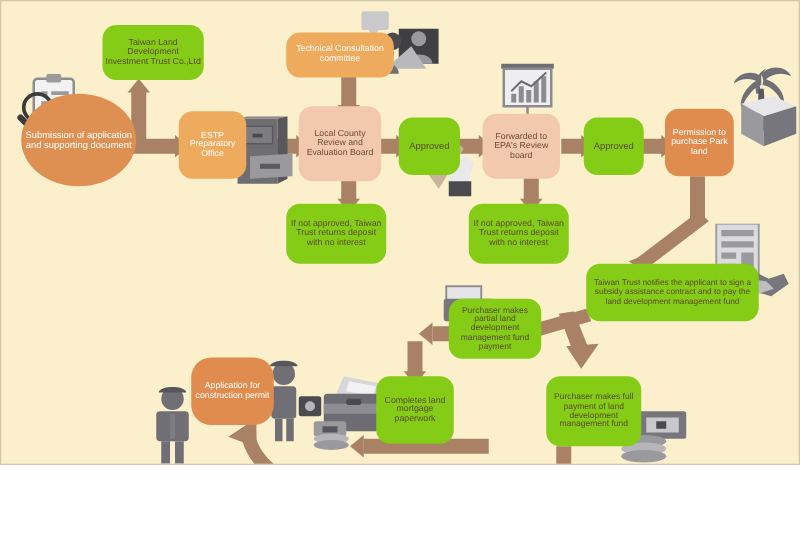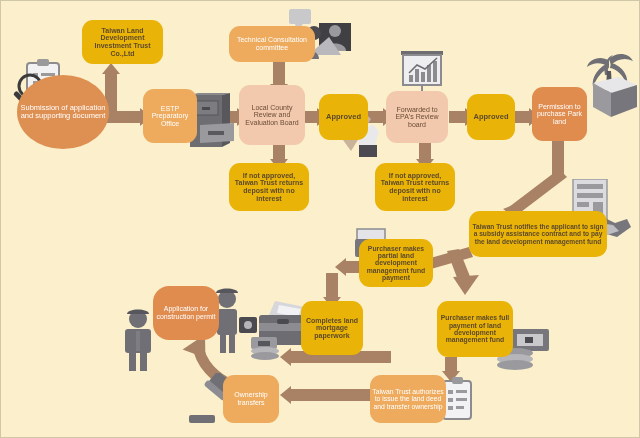--- a/index.html
+++ b/index.html
@@ -1,35 +1,35 @@
 <!DOCTYPE html>
 <html><head>
 <meta charset="utf-8">
 <style>
   html,body{margin:0;padding:0;background:#ffffff;}
   body{font-family:"Liberation Sans",sans-serif;}
   #canvas{
     position:relative;
-    width:640px;height:438px;
+    width:640px;height:372px;
     background:#fbf0cb;
     border:1px solid #cfc7a8;
     box-sizing:border-box;
     overflow:hidden;
   }
   .node{
     position:absolute;
     display:flex;align-items:center;justify-content:center;
     text-align:center;
     box-sizing:border-box;
     line-height:1.08;
     z-index:6;
     padding:2px;
   }
   .node span{display:block;}
-  .n-yellow{background:#eab308;color:#5d4a2a;font-weight:bold;}
+  .n-yellow{background:#84cc16;color:#5d4a2a;}
   .n-orange{background:#eeab5e;color:#ffffff;}
   .n-orange-dark{background:#e08c4f;color:#ffffff;}
   .n-peach{background:#f2c9ac;color:#6b4b36;}
   .n-start{background:#de8f52;color:#ffffff;border-radius:50%;}
   .rr{border-radius:11px;}
   .rr-lg{border-radius:16px;}
   .arrow{position:absolute;background:#a98265;z-index:4;}
   .ah{position:absolute;width:0;height:0;z-index:4;}
   .ah-r{border-top:9px solid transparent;border-bottom:9px solid transparent;border-left:11px solid #a98265;}
   .ah-l{border-top:9px solid transparent;border-bottom:9px solid transparent;border-right:11px solid #a98265;}

